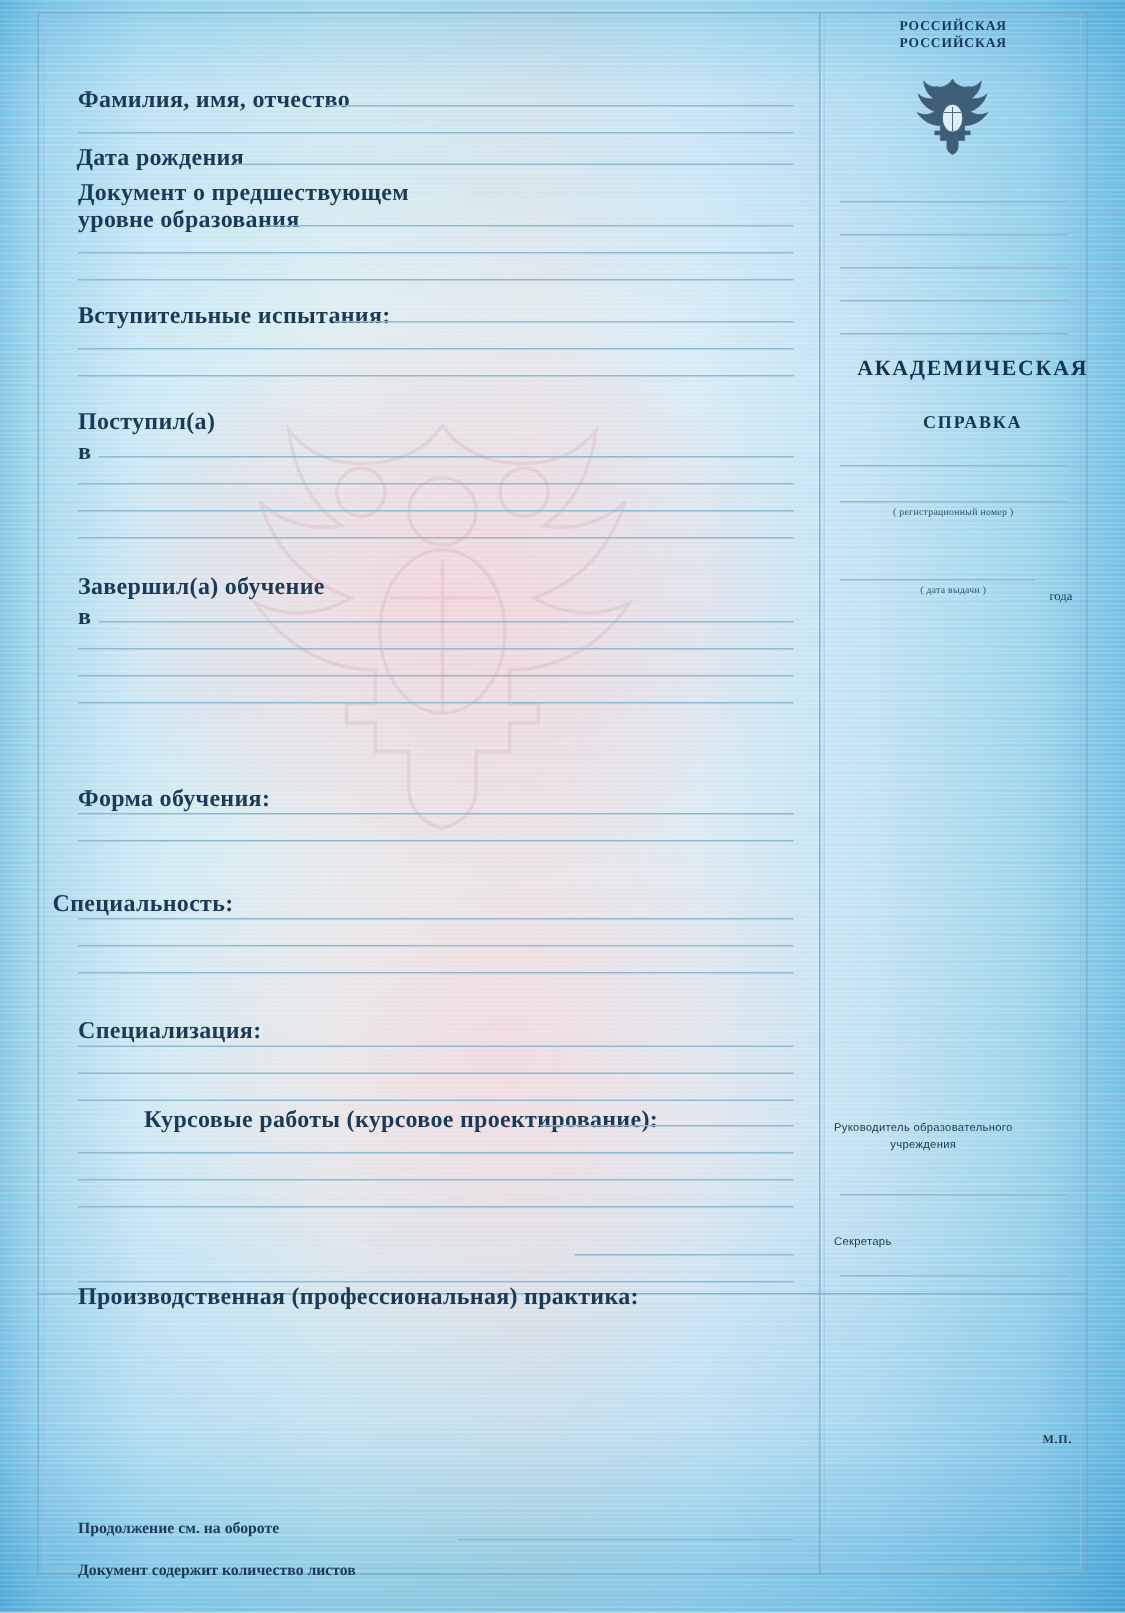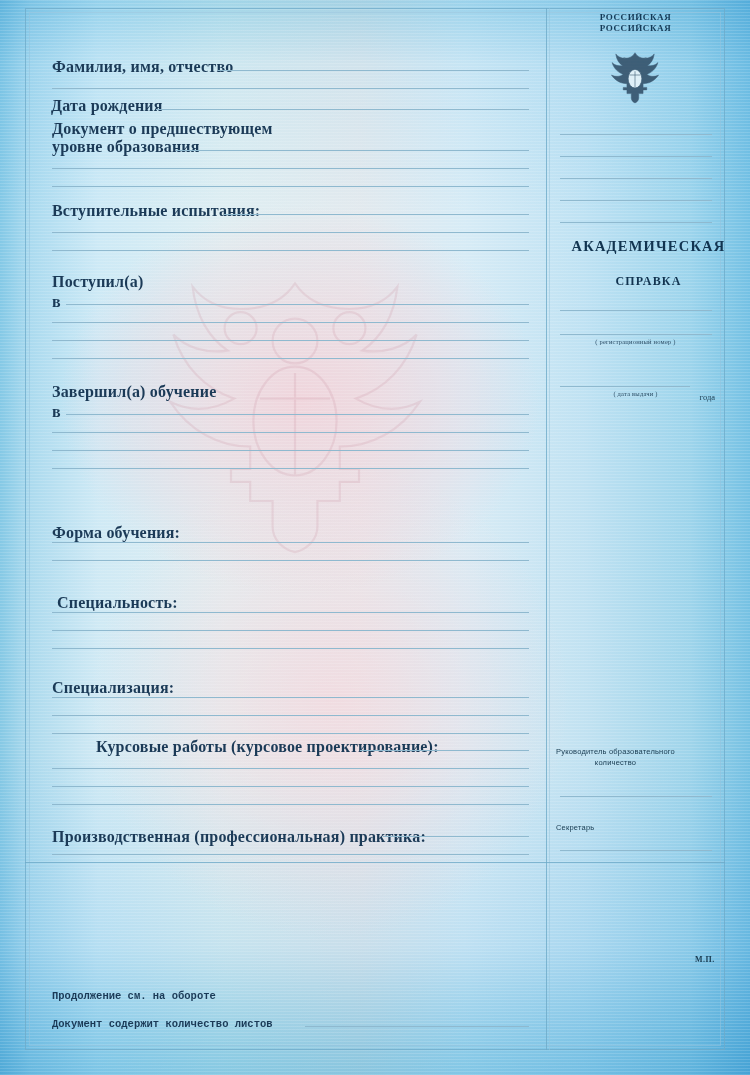--- a/index.html
+++ b/index.html
@@ -102,21 +102,21 @@
   .mp{
     position:absolute;left:128px;top:947px;font-size:8px;font-weight:bold;color:#16394f;
     font-family:"Liberation Serif", serif;letter-spacing:.5px;padding-left:21px;
   }
   .god{
     position:absolute;right:10px;top:384px;font-size:8.5px;color:#16394f;
     font-family:"Liberation Serif", serif;
   }
   .bottom-note{
     position:absolute;font-size:10.5px;font-weight:bold;color:#1b3a57;
-    font-family:Liberation Mono, monospace;white-space:nowrap;
+    font-family:Liberation Serif, serif;white-space:nowrap;margin-top:24px;
   }
 </style>
 </head>
 <body>
 
 <div id="page">
 
   <div class="frame"></div>
   <div class="frame-inner"></div>
   <div class="divider"></div>
@@ -166,37 +166,37 @@
     <div class="lbl" style="left:27px;top:395px;">в</div>
     <div class="line" style="left:41px;top:406px;width:463px;"></div>
     <div class="line" style="left:27px;top:424px;width:477px;"></div>
     <div class="line" style="left:27px;top:442px;width:477px;"></div>
     <div class="line" style="left:27px;top:460px;width:477px;"></div>
 
     <div class="lbl" style="left:27px;top:516px;">Форма обучения:</div>
     <div class="line" style="left:27px;top:534px;width:477px;"></div>
     <div class="line" style="left:27px;top:552px;width:477px;"></div>
 
-    <div class="lbl" style="left:32px;top:586px;">Специальность:</div>
+    <div class="lbl" style="left:10px;top:586px;">Специальность:</div>
     <div class="line" style="left:27px;top:604px;width:477px;"></div>
     <div class="line" style="left:27px;top:622px;width:477px;"></div>
     <div class="line" style="left:27px;top:640px;width:477px;"></div>
 
     <div class="lbl" style="left:27px;top:671px;">Специализация:</div>
     <div class="line" style="left:27px;top:689px;width:477px;"></div>
     <div class="line" style="left:27px;top:707px;width:477px;"></div>
     <div class="line" style="left:27px;top:725px;width:477px;"></div>
 
     <div class="lbl" style="left:27px;top:730px;margin-left:44px;">Курсовые работы (курсовое проектирование):</div>
     <div class="line" style="left:335px;top:742px;width:169px;"></div>
     <div class="line" style="left:27px;top:760px;width:477px;"></div>
     <div class="line" style="left:27px;top:778px;width:477px;"></div>
     <div class="line" style="left:27px;top:796px;width:477px;"></div>
 
-    <div class="lbl" style="left:27px;top:820px;">Производственная (профессиональная) практика:</div>
+    <div class="lbl" style="left:27px;top:848px;">Производственная (профессиональная) практика:</div>
     <div class="line" style="left:358px;top:828px;width:146px;"></div>
     <div class="line" style="left:27px;top:846px;width:477px;"></div>
 
     <div class="bottom-note" style="left:27px;top:982px;">Продолжение см. на обороте</div>
     <div class="bottom-note" style="left:27px;top:1010px;">Документ содержит количество листов</div>
     <div class="line" style="left:280px;top:1018px;width:224px;"></div>
   </div>
 
   <div class="stub">
 
@@ -228,21 +228,21 @@
     <div class="stub-line" style="top:302px;"></div>
     <div class="stub-line" style="top:326px;"></div>
     <div class="cap" style="top:330px;">( регистрационный номер )</div>
 
     <div class="stub-line" style="top:378px;width:130px;"></div>
     <div class="god">года</div>
     <div class="cap" style="top:382px;">( дата выдачи )</div>
 
     <div class="sig-lbl" style="top:738px;text-align:center;">
       <div>Руководитель  образовательного</div>
-      <div>количество</div>
+      <div>учреждения</div>
     </div>
     <div class="stub-line" style="top:788px;"></div>
 
     <div class="sig-lbl" style="top:814px;">Секретарь</div>
     <div class="stub-line" style="top:842px;"></div>
 
     <div class="mp">М.П.</div>
   </div>
 
 </div>

